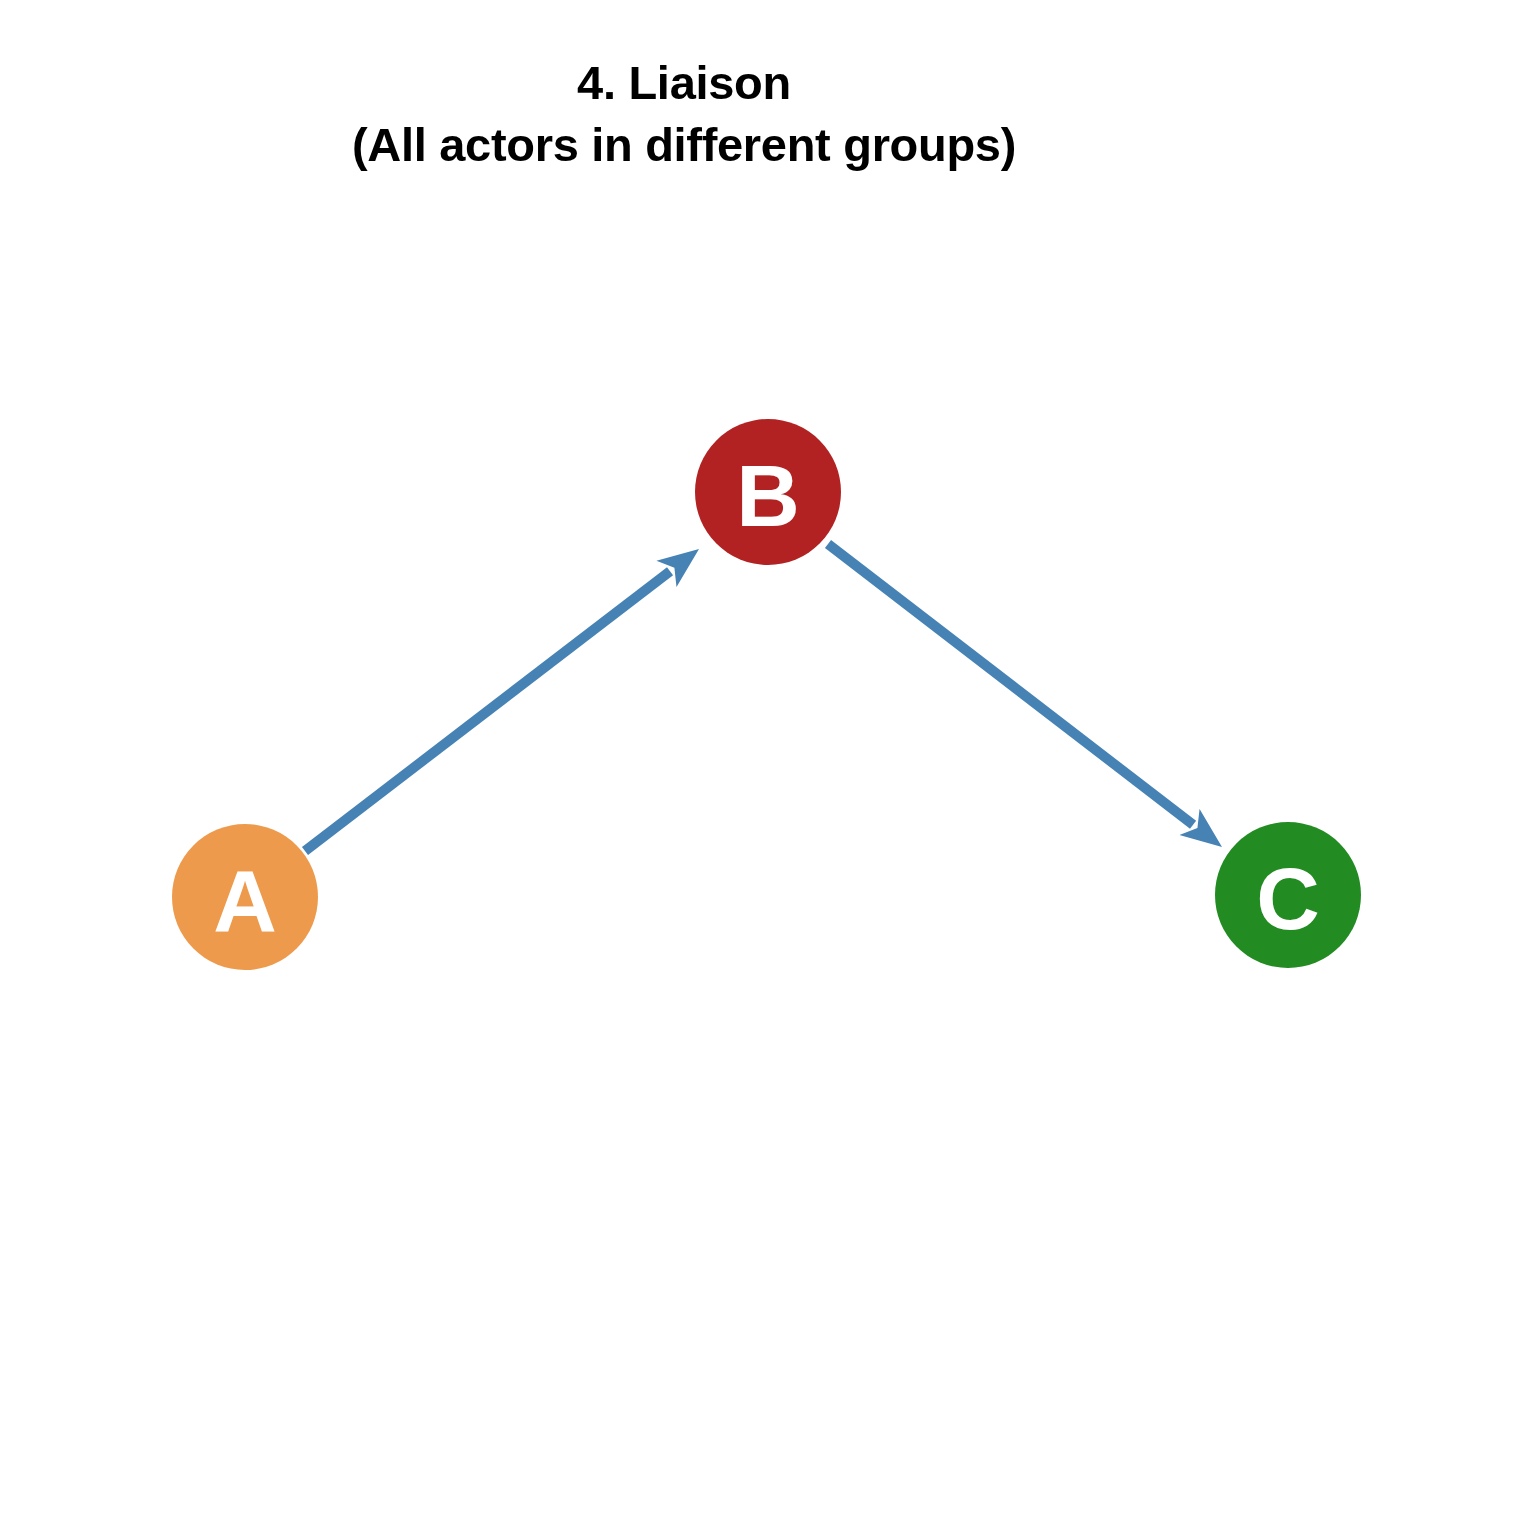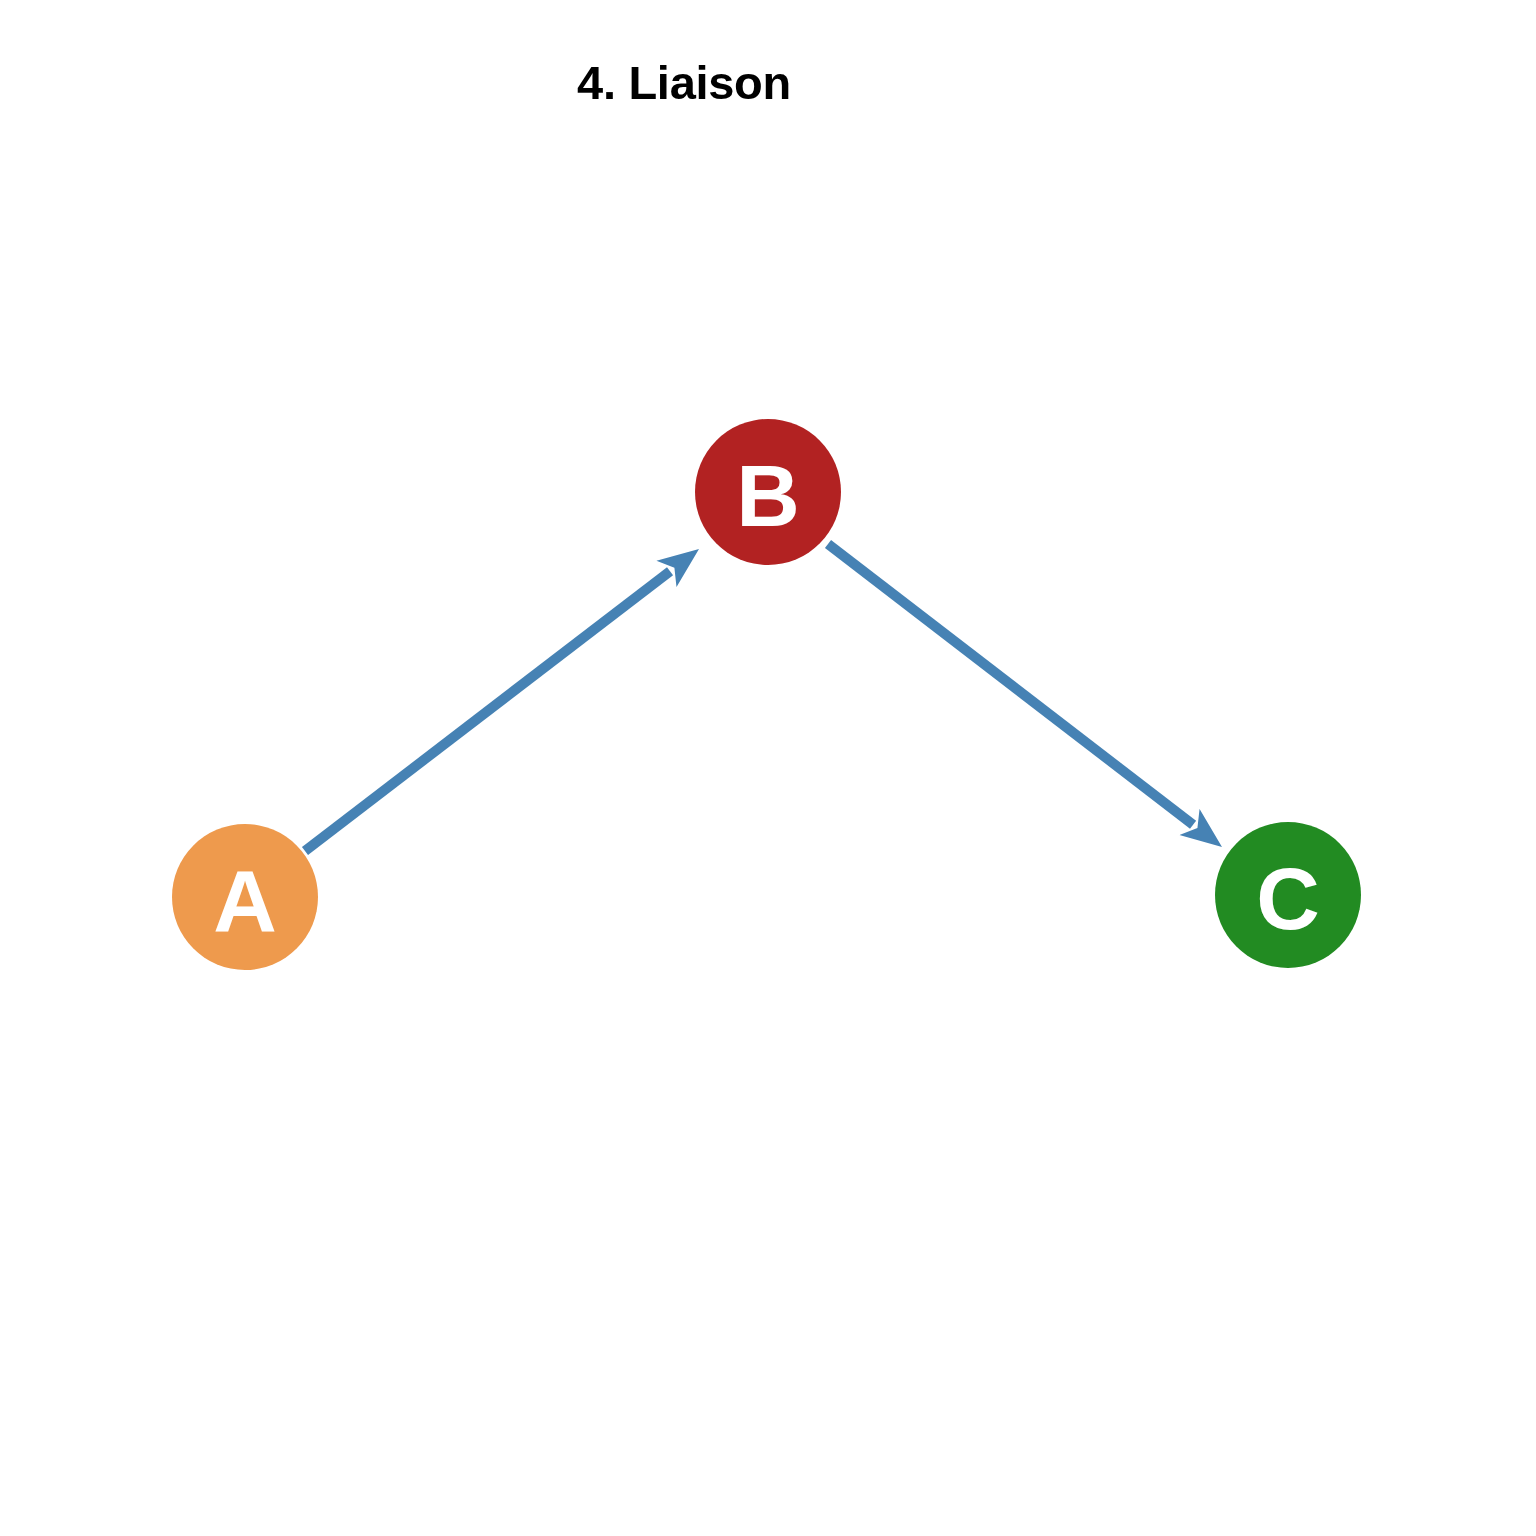--- a/index.html
+++ b/index.html
@@ -50,20 +50,21 @@
     text-anchor: middle;
   }
 </style>
 </head>
 <body>
 
 <div id="canvas">
 
   <div id="title-block">
     <span class="title-line">4. Liaison</span>
+    <span class="title-line">(All actors in different groups)</span>
   </div>
 
   <svg id="graph-svg" viewBox="0 0 1536 1536">
     <defs>
       <marker id="arrowhead-blue" markerWidth="4.2" markerHeight="3.4" refX="0.45" refY="1.7" orient="auto" markerUnits="strokeWidth">
         <path d="M 0,0.05 L 4.1,1.7 L 0,3.35 L 1.0,1.7 Z" fill="#4682B4"></path>
       </marker>
     </defs>
 
     <g>

